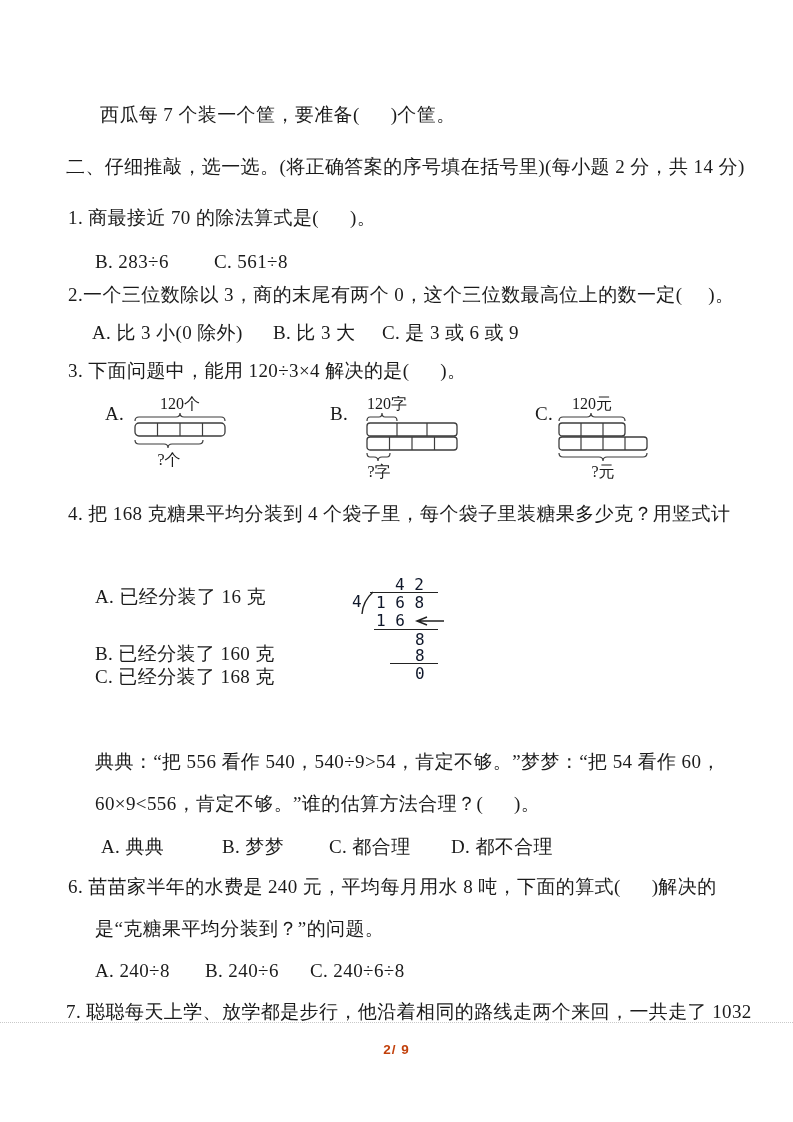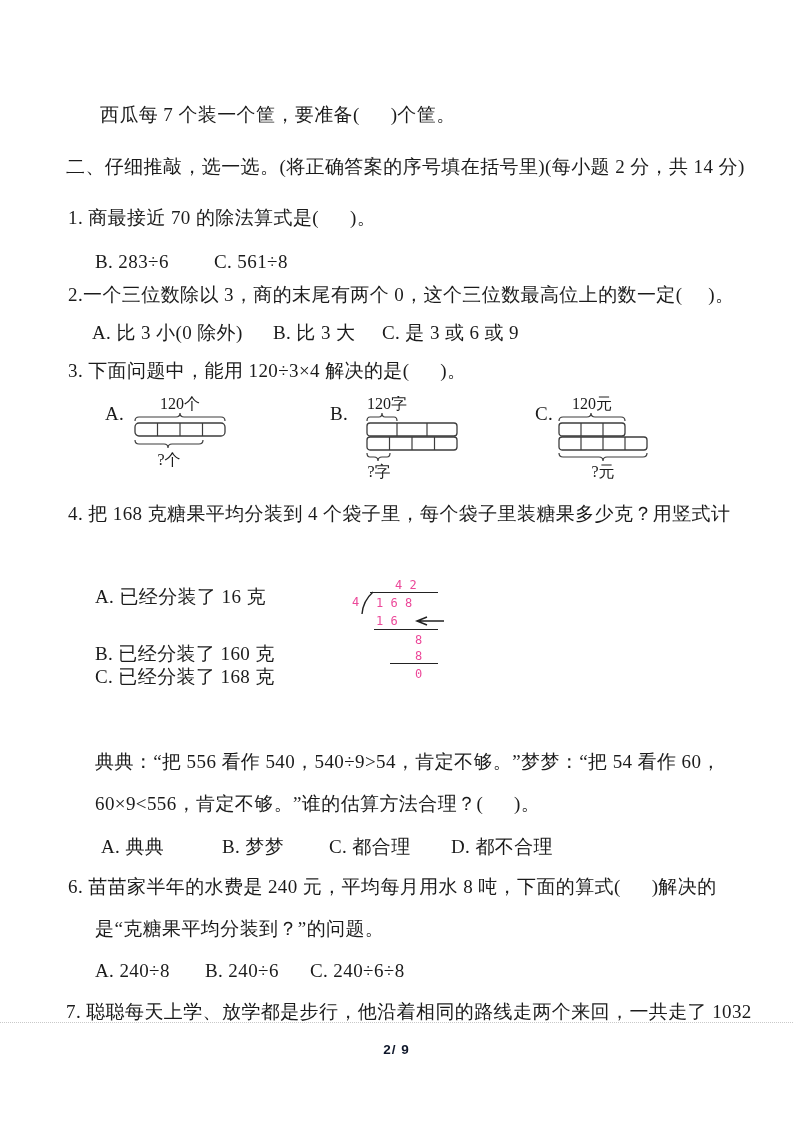--- a/index.html
+++ b/index.html
@@ -5,27 +5,27 @@
   html,body{margin:0;padding:0;background:#ffffff;}
   .page{position:relative;width:793px;height:1122px;background:#fff;overflow:hidden;
         font-family:"Liberation Serif","DejaVu Serif",serif;color:#1b1b1b;text-decoration:underline;}
   .ln{position:absolute;white-space:nowrap;font-size:19px;letter-spacing:.4px;line-height:24px;}
   .opt-row{display:flex;}
   .opt{display:inline-block;flex:0 0 auto;}
   .abs{position:absolute;}
   .bar{fill:none;stroke:#3c3c3c;stroke-width:1.3;}
   .br{fill:none;stroke:#3c3c3c;stroke-width:1.2;}
   svg text{font-size:16px;fill:#1b1b1b;font-family:"Liberation Serif","DejaVu Serif",serif;}
-  .dv span{position:absolute;font-family:"DejaVu Sans Mono",monospace;font-size:12px;line-height:16px;
-           letter-spacing:0;white-space:pre;color:#ec4899;}
+  .dv span{position:absolute;font-family:"DejaVu Sans Mono",monospace;font-size:16px;line-height:16px;
+           letter-spacing:0;white-space:pre;color:#0f172a;}
   .dv{position:absolute;width:110px;height:112px;}
   .rule{position:absolute;height:0;border-top:1.5px solid #222;}
   .scanline{position:absolute;left:0;top:1022px;width:793px;height:0;border-top:1px dotted #c9c9c9;}
   .footer{position:absolute;left:0;top:1042px;width:100%;text-align:center;
-          font-family:"Liberation Sans",sans-serif;font-size:13.5px;font-weight:600;letter-spacing:1px;color:#0f172a;}
+          font-family:"Liberation Sans",sans-serif;font-size:13.5px;font-weight:600;letter-spacing:1px;color:#c2410c;}
 </style>
 </head>
 <body>
 
 <div class="page">
 
   <div class="ln" style="left:100px;top:103px">西瓜每 7 个装一个筐，要准备(&nbsp;&nbsp;&nbsp;&nbsp;&nbsp;&nbsp;)个筐。</div>
 
   <div class="ln" style="left:66px;top:155px">二、仔细推敲，选一选。(将正确答案的序号填在括号里)(每小题 2 分，共 14 分)</div>
 

